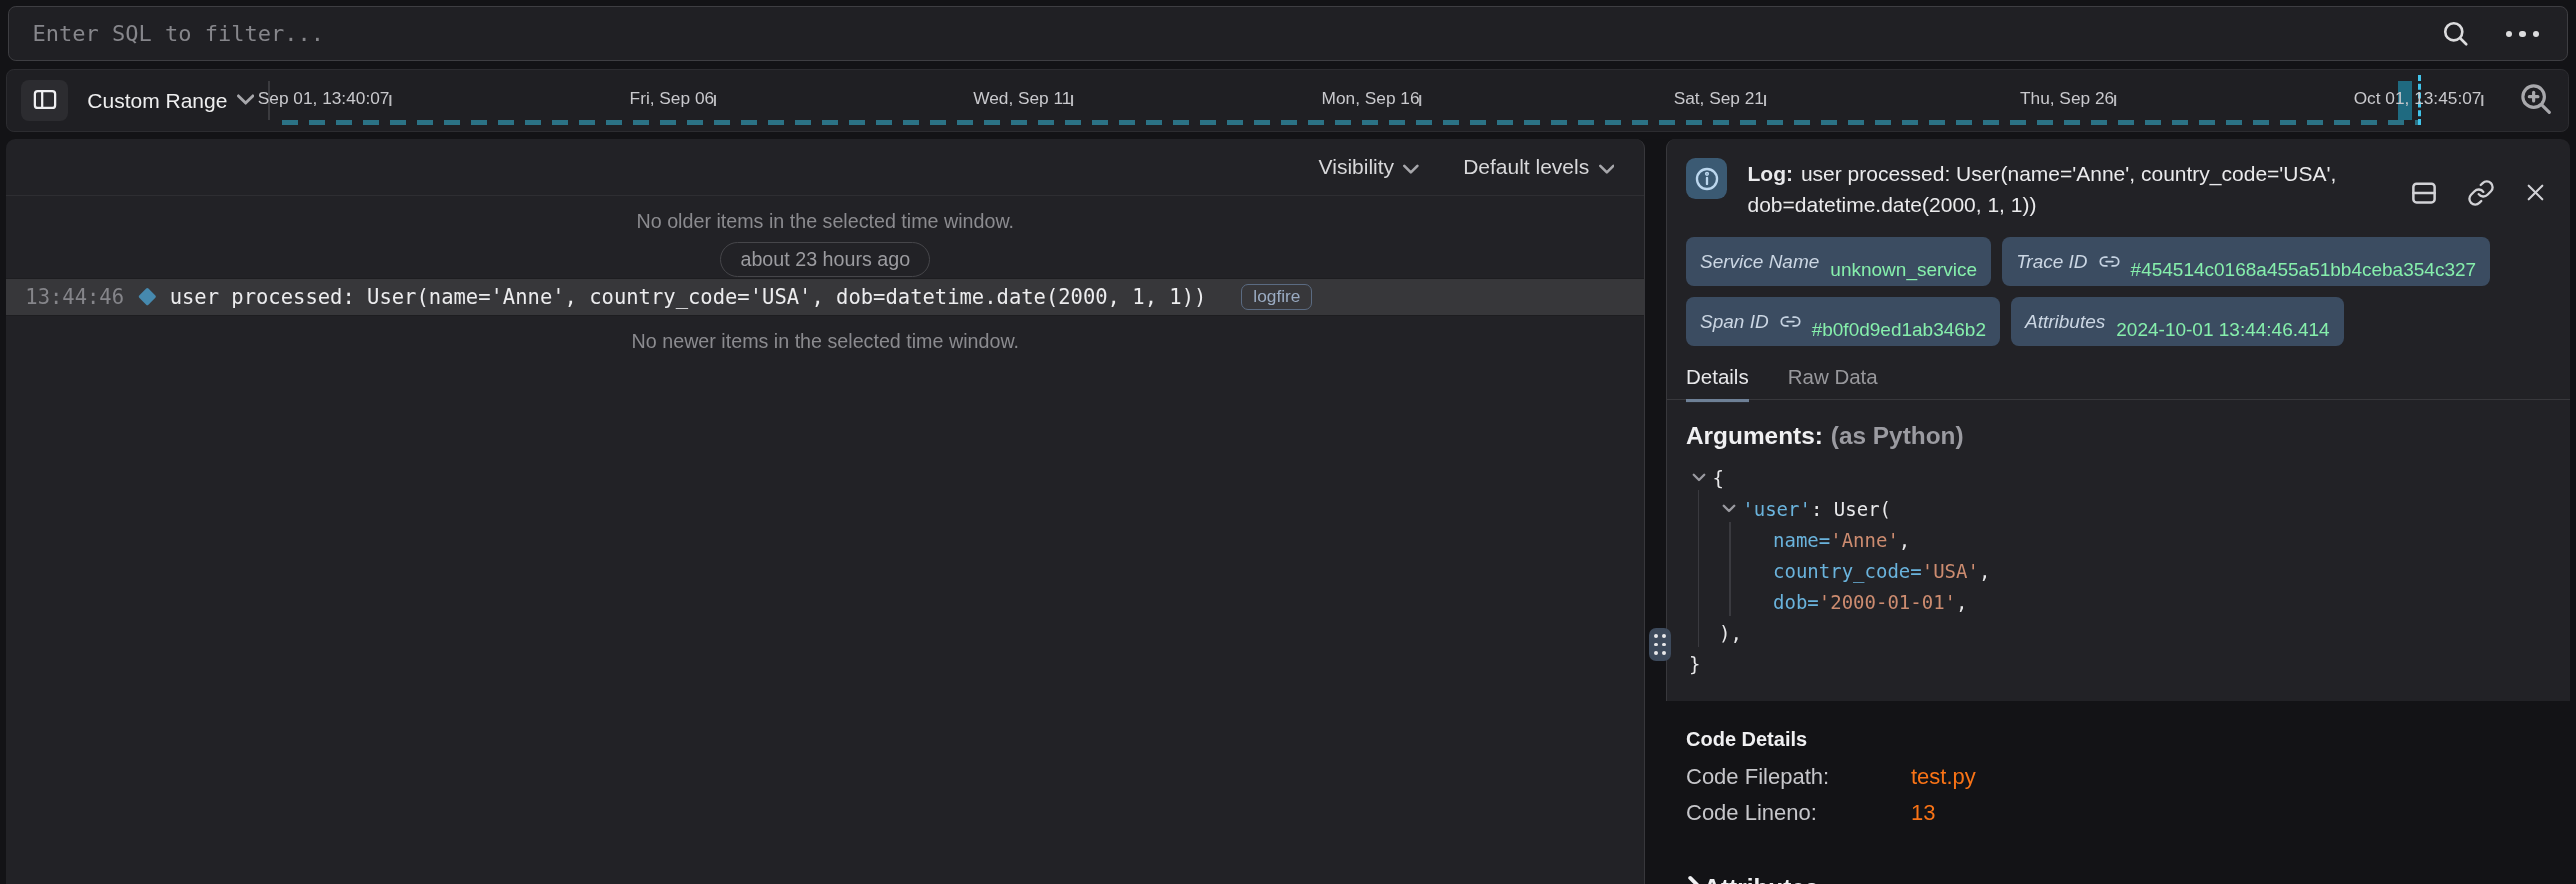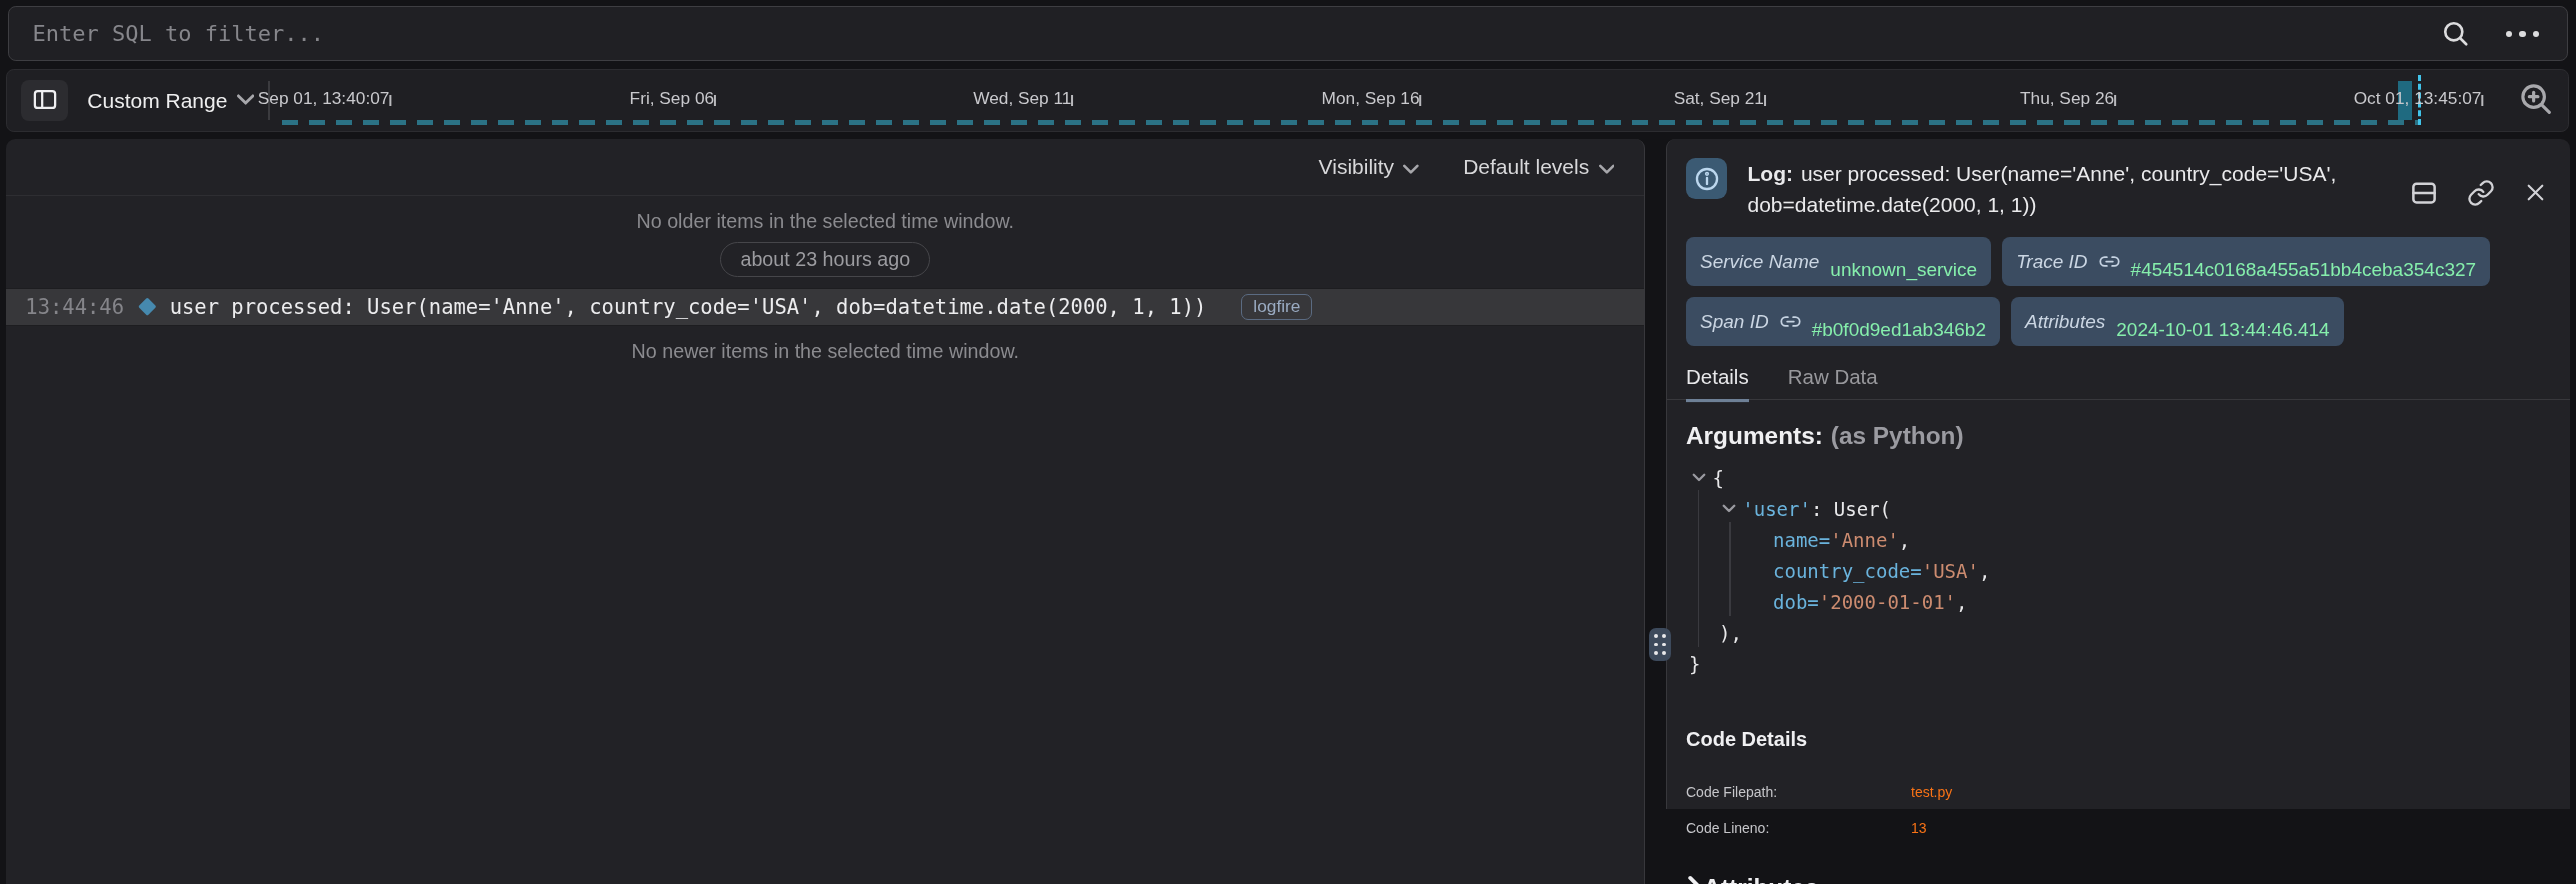--- a/index.html
+++ b/index.html
@@ -42,37 +42,37 @@
   .baseline{position:absolute;left:0;top:50px;height:4.7px;
     background:repeating-linear-gradient(90deg,var(--accent-teal) 0 15.7px,transparent 15.7px 27px);}
   .spike{position:absolute;top:11px;background:var(--bar-teal);}
   .cursorline{position:absolute;top:4.7px;height:50px;width:0;border-left:3.9px dashed var(--cursor-cyan);}
   .zoombtn{flex:none;width:49px;height:49px;margin-right:7.9px;display:flex;align-items:center;
     justify-content:center;color:#a8a8ac;cursor:pointer;}
 
   
   .leftpanel{position:absolute;left:6.3px;top:139px;width:1639px;height:746px;
     background:#222226;border-radius:9.4px 9.4px 0 0;border-right:1.6px solid #38383c;}
-  .rightpanel{position:absolute;left:1666px;top:139px;width:904px;height:670px;
+  .rightpanel{position:absolute;left:1666px;top:139px;width:904px;height:562px;
     background:#222226;border-radius:9.4px 9.4px 0 0;border-left:1.6px solid #38383c;}
   .resizer{position:absolute;left:1649px;top:628px;width:22px;height:33px;background:#3d4a5c;
     border-radius:7px;display:flex;align-items:center;justify-content:center;cursor:col-resize;z-index:5;}
   .resizer .grid{display:grid;grid-template-columns:repeat(2,3.9px);grid-auto-rows:3.9px;gap:4.7px;}
   .resizer .grid i{background:#e8e8ea;border-radius:50%;}
 
   
   .lheader{height:57px;border-bottom:0.8px solid #2e2e32;display:flex;align-items:center;
     justify-content:flex-end;gap:44px;padding-right:30px;}
   .dropdown{display:flex;align-items:center;font-size:21px;color:#d8d8da;cursor:pointer;}
   .dropdown .chev{margin-left:9.4px;}
   .centermsg{text-align:center;font-size:19.7px;color:#8b8b8f;margin-top:14px;}
   .agowrap{text-align:center;margin-top:9.4px;}
   .agopill{display:inline-block;font-size:19.7px;color:#9c9ca0;border:1.6px solid #46464a;
     border-radius:786px;padding:4.7px 19px;text-align:center;}
-  .logrow{margin-top:11px;height:38px;background:var(--selected-row);
+  .logrow{margin-top:1px;height:38px;background:var(--selected-row);
     border-top:1.6px solid #1d1d20;border-bottom:1.6px solid #1d1d20;
     display:flex;align-items:center;font-family:"DejaVu Sans Mono",monospace;font-size:20.5px;cursor:pointer;}
   .logtime{color:#85858a;margin-left:19px;}
   .diamond{width:12.6px;height:12.6px;background:var(--diamond-blue);transform:rotate(45deg);
     margin:0 15.7px 0 17.3px;flex:none;border-radius:1.6px;}
   .logmsg{color:#ececee;white-space:nowrap;}
   .logtag{margin-left:35px;font-family:"Liberation Sans",sans-serif;font-size:17.3px;color:#9aabc2;
     border:1.6px solid #5b6b82;border-radius:7px;padding:1.6px 11px;}
 
   
@@ -103,21 +103,21 @@
   .cchev{flex:none;color:#9a9aa0;margin-right:6.3px;}
   .tok-plain{color:#e8e8ea;}
   .tok-key{color:var(--code-key);}
   .tok-str{color:var(--code-str);}
   .cguide{position:absolute;width:1.6px;background:#3a3a3f;}
   .cguide.g1{left:11.8px;top:28px;height:157px;}
   .cguide.g2{left:43px;top:60px;height:94px;}
 
   .cdhead{margin-top:49px;font-size:20px;font-weight:bold;color:#f0f0f2;}
   .cdrows{margin-top:12.6px;}
-  .cdrow{display:flex;font-size:14px;height:36px;align-items:flex-end;}
+  .cdrow{display:flex;font-size:22px;height:36px;align-items:flex-start;}
   .cdlabel{width:225px;color:#c6c6ca;}
   .cdvalue{color:#f97316;}
 
   .attrs{margin-top:38px;display:flex;align-items:center;cursor:pointer;}
   .attrs .rchev{color:#f0f0f2;}
   .attrshead{font-size:24.4px;font-weight:bold;color:#f0f0f2;}
 </style>
 </head>
 <body>
 

